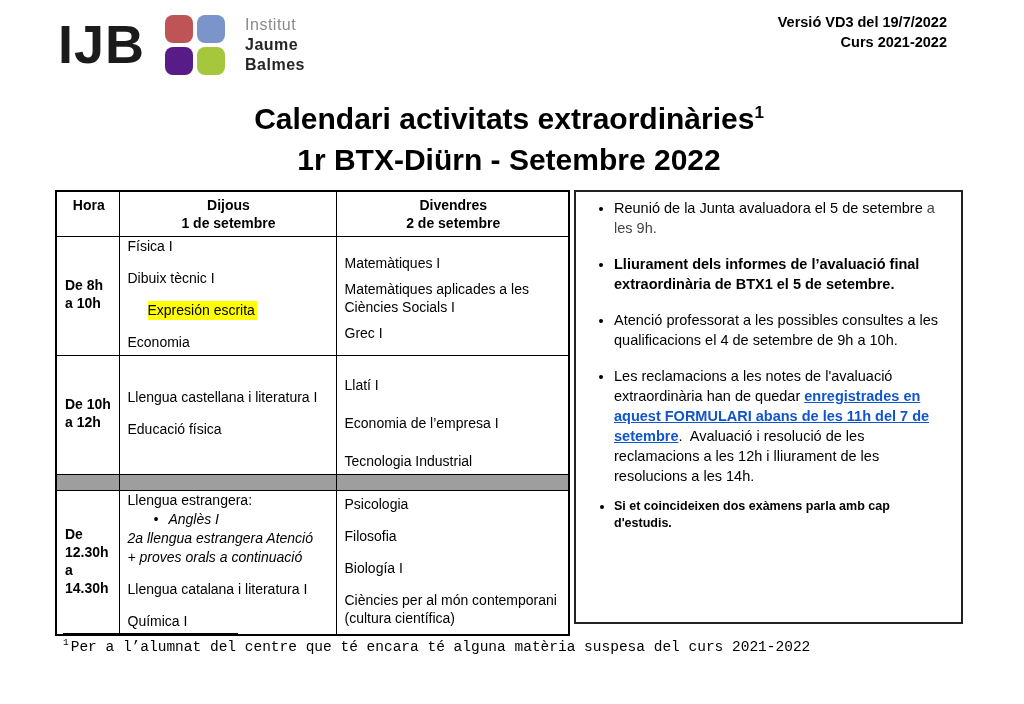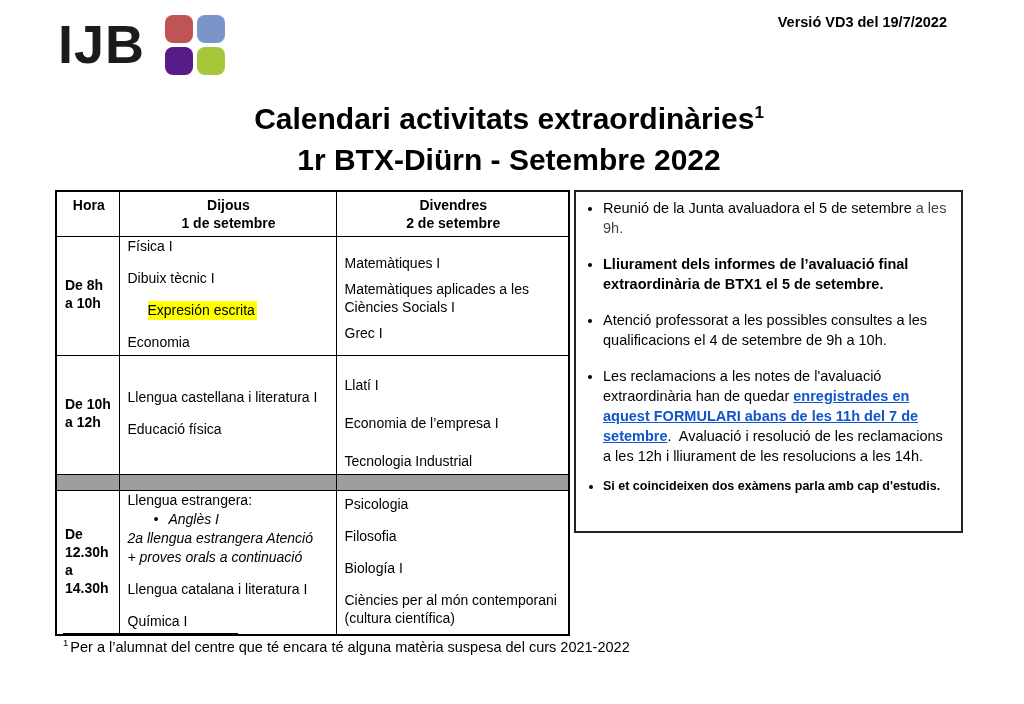--- a/index.html
+++ b/index.html
@@ -50,54 +50,60 @@
   .gap-md .subject{margin-top:8px;}
   .gap-sm .subject{margin-top:20px;}
   .subject.tight{margin-top:1px;font-style:italic;}
   .subject .hl{background:var(--highlight);padding:1px 2px 2px 0;margin-left:20px;}
   .subject.sub-bullet{padding-left:26px;}
   .subject.sub-bullet::before{content:"•";margin-right:10px;}
   tr.sep-row td{background:var(--separator);height:15px;padding:0;}
 
   
   .notes-box{
-    position:absolute;left:574px;top:190px;width:389px;height:343px;
+    position:absolute;left:574px;top:190px;width:389px;height:434px;
     border:2px solid #222;box-sizing:border-box;
-    font-size:14.5px;line-height:20px;
+    font-size:14.5px;line-height:20px;padding-left:11px;
   }
   .notes-box ul{margin:6px 0 0 0;padding:0 10px 0 27px;list-style:disc outside;}
   .notes-box li{margin-bottom:16px;}
   .notes-box li.bold{font-weight:bold;}
   .notes-box li.small{font-size:12.5px;line-height:17px;font-weight:bold;margin-top:-4px;}
   .notes-box .muted{color:#444;}
   a.note-link{color:var(--link);font-weight:bold;text-decoration:underline;cursor:pointer;}
 
   
   .footnote{position:absolute;left:63px;top:633px;width:860px;
-            font-family:Liberation Sans, sans-serif;font-size:14.5px;}
+            font-family:Liberation Mono, monospace;font-size:14.5px;}
   .footnote-rule{width:175px;border-top:1.5px solid #000;margin-bottom:5px;}
   .footnote sup{font-size:9.5px;vertical-align:super;line-height:0;margin-right:2px;}
 </style>
 </head>
 <body>
 
 <div class="page">
 
   <div class="logo">
     <div class="logo-mark">IJB</div>
     <div class="logo-squares">
       <span class="sq-red"></span>
       <span class="sq-blue"></span>
       <span class="sq-purple"></span>
       <span class="sq-green"></span>
     </div>
+    <div class="institute">
+      <div class="inst-light">Institut</div>
+      <div class="inst-bold">Jaume</div>
+      <div class="inst-bold">Balmes</div>
+    </div>
   </div>
 
   <div class="version">
     <div>Versió VD3 del 19/7/2022</div>
+    <div>Curs 2021-2022</div>
   </div>
 
   <div class="title">
     <div><span>Calendari activitats extraordinàries</span><sup>1</sup></div>
     <div>1r BTX-Diürn - Setembre 2022</div>
   </div>
 
   <table class="schedule">
     <colgroup>
         <col style="width:63px">

